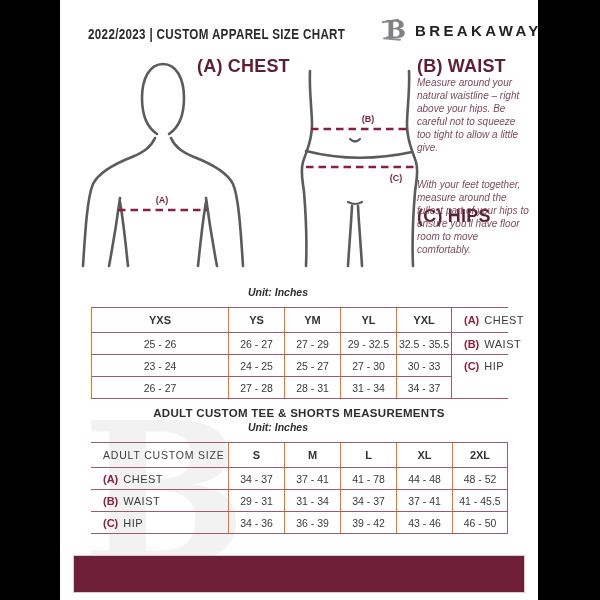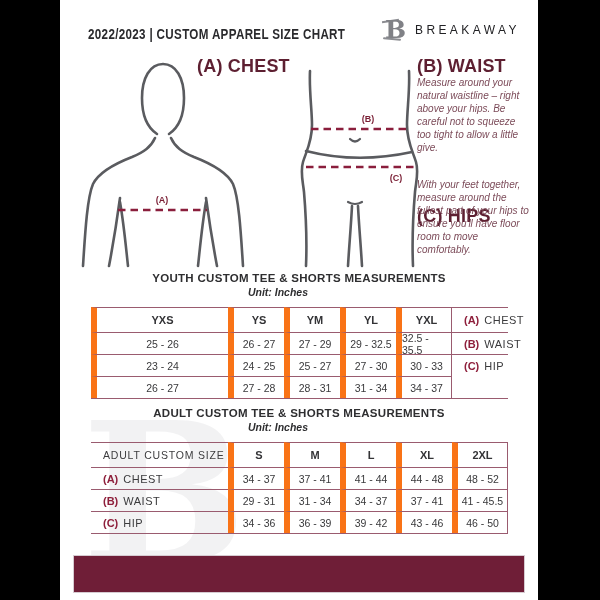--- a/index.html
+++ b/index.html
@@ -36,21 +36,21 @@
   }
   .brand-mark .bar-top {
     position: absolute; left: 0; top: 5px; width: 17px; height: 2.4px;
     background: #8c8d92; transform: rotate(-8deg);
   }
   .brand-mark .bar-bottom {
     position: absolute; left: 1px; top: 23px; width: 18px; height: 2.4px;
     background: #8c8d92; border-radius: 2px; transform: rotate(5deg);
   }
   .brand-name {
-    font-size: 12px; font-weight: 400; color: #222225;
+    font-size: 15px; font-weight: 700; color: #222225;
     letter-spacing: 3.4px;
   }
   
   .sec-heading {
     position: absolute;
     font-size: 18px; font-weight: 700; color: #5d1f31;
     letter-spacing: 0.2px;
   }
   .sec-body {
     position: absolute;
@@ -79,21 +79,21 @@
     grid-template-columns: 137px repeat(5, 56px);
     grid-template-rows: 25px 22px 22px 22px;
     border-bottom: 1px solid #9a5b6f;
     z-index: 2;
   }
   .cell {
     border-top: 1px solid #9a5b6f;
     display: flex; align-items: center; justify-content: center;
     font-size: 10.5px; color: #39393b; font-weight: 500;
   }
-  .cell.vline { border-left: 6px solid #f97316; }
+  .cell.vline { border-left: 1px solid #f97316; }
   .cell.rline { border-right: 1px solid #9a5b6f; }
   .cell.label-col { justify-content: flex-start; padding-left: 12px; }
   .col-head { font-weight: 700; font-size: 11px; color: #333336; }
   .table-corner {
     font-weight: 500; font-size: 10.5px; color: #3c3c3e; letter-spacing: 0.8px;
   }
   .row-key { color: #8e1f3b; font-weight: 700; font-size: 11px; margin-right: 5px; }
   .row-label { font-size: 11px; color: #3a3a3c; letter-spacing: 0.5px; font-weight: 500; }
   
   .watermark {
@@ -157,21 +157,20 @@
         <text x="336" y="181" text-anchor="middle">(C)</text>
       </g>
     </svg>
 
     <div class="sec-heading h-chest">(A) CHEST</div>
     <div class="sec-heading h-waist">(B) WAIST</div>
     <div class="sec-body b-waist">Measure around your natural waistline – right above your hips. Be careful not to squeeze too tight to allow a little give.</div>
     <div class="sec-heading h-hips">(C) HIPS</div>
     <div class="sec-body b-hips">With your feet together, measure around the fullest part of your hips to ensure you'll have floor room to move comfortably.</div>
 
-    <div class="tbl-title" style="top:272px">YOUTH CUSTOM TEE &amp; SHORTS MEASUREMENTS</div>
     <div class="tbl-subtitle" style="top:286px">Unit: Inches</div>
     <div class="size-table" style="top:307px">
       <div class="cell vline col-head">YXS</div>
       <div class="cell vline col-head">YS</div>
       <div class="cell vline col-head">YM</div>
       <div class="cell vline col-head">YL</div>
       <div class="cell vline rline col-head">YXL</div>
 
       <div class="cell label-col">
         <span class="row-key">(A)</span>
@@ -215,21 +214,21 @@
       <div class="cell vline col-head">L</div>
       <div class="cell vline col-head">XL</div>
       <div class="cell vline rline col-head">2XL</div>
 
       <div class="cell label-col">
         <span class="row-key">(A)</span>
         <span class="row-label">CHEST</span>
       </div>
       <div class="cell vline">34 - 37</div>
       <div class="cell vline">37 - 41</div>
-      <div class="cell vline">41 - 44</div>
+      <div class="cell vline">41 - 78</div>
       <div class="cell vline">44 - 48</div>
       <div class="cell vline rline">48 - 52</div>
 
       <div class="cell label-col">
         <span class="row-key">(B)</span>
         <span class="row-label">WAIST</span>
       </div>
       <div class="cell vline">29 - 31</div>
       <div class="cell vline">31 - 34</div>
       <div class="cell vline">34 - 37</div>

